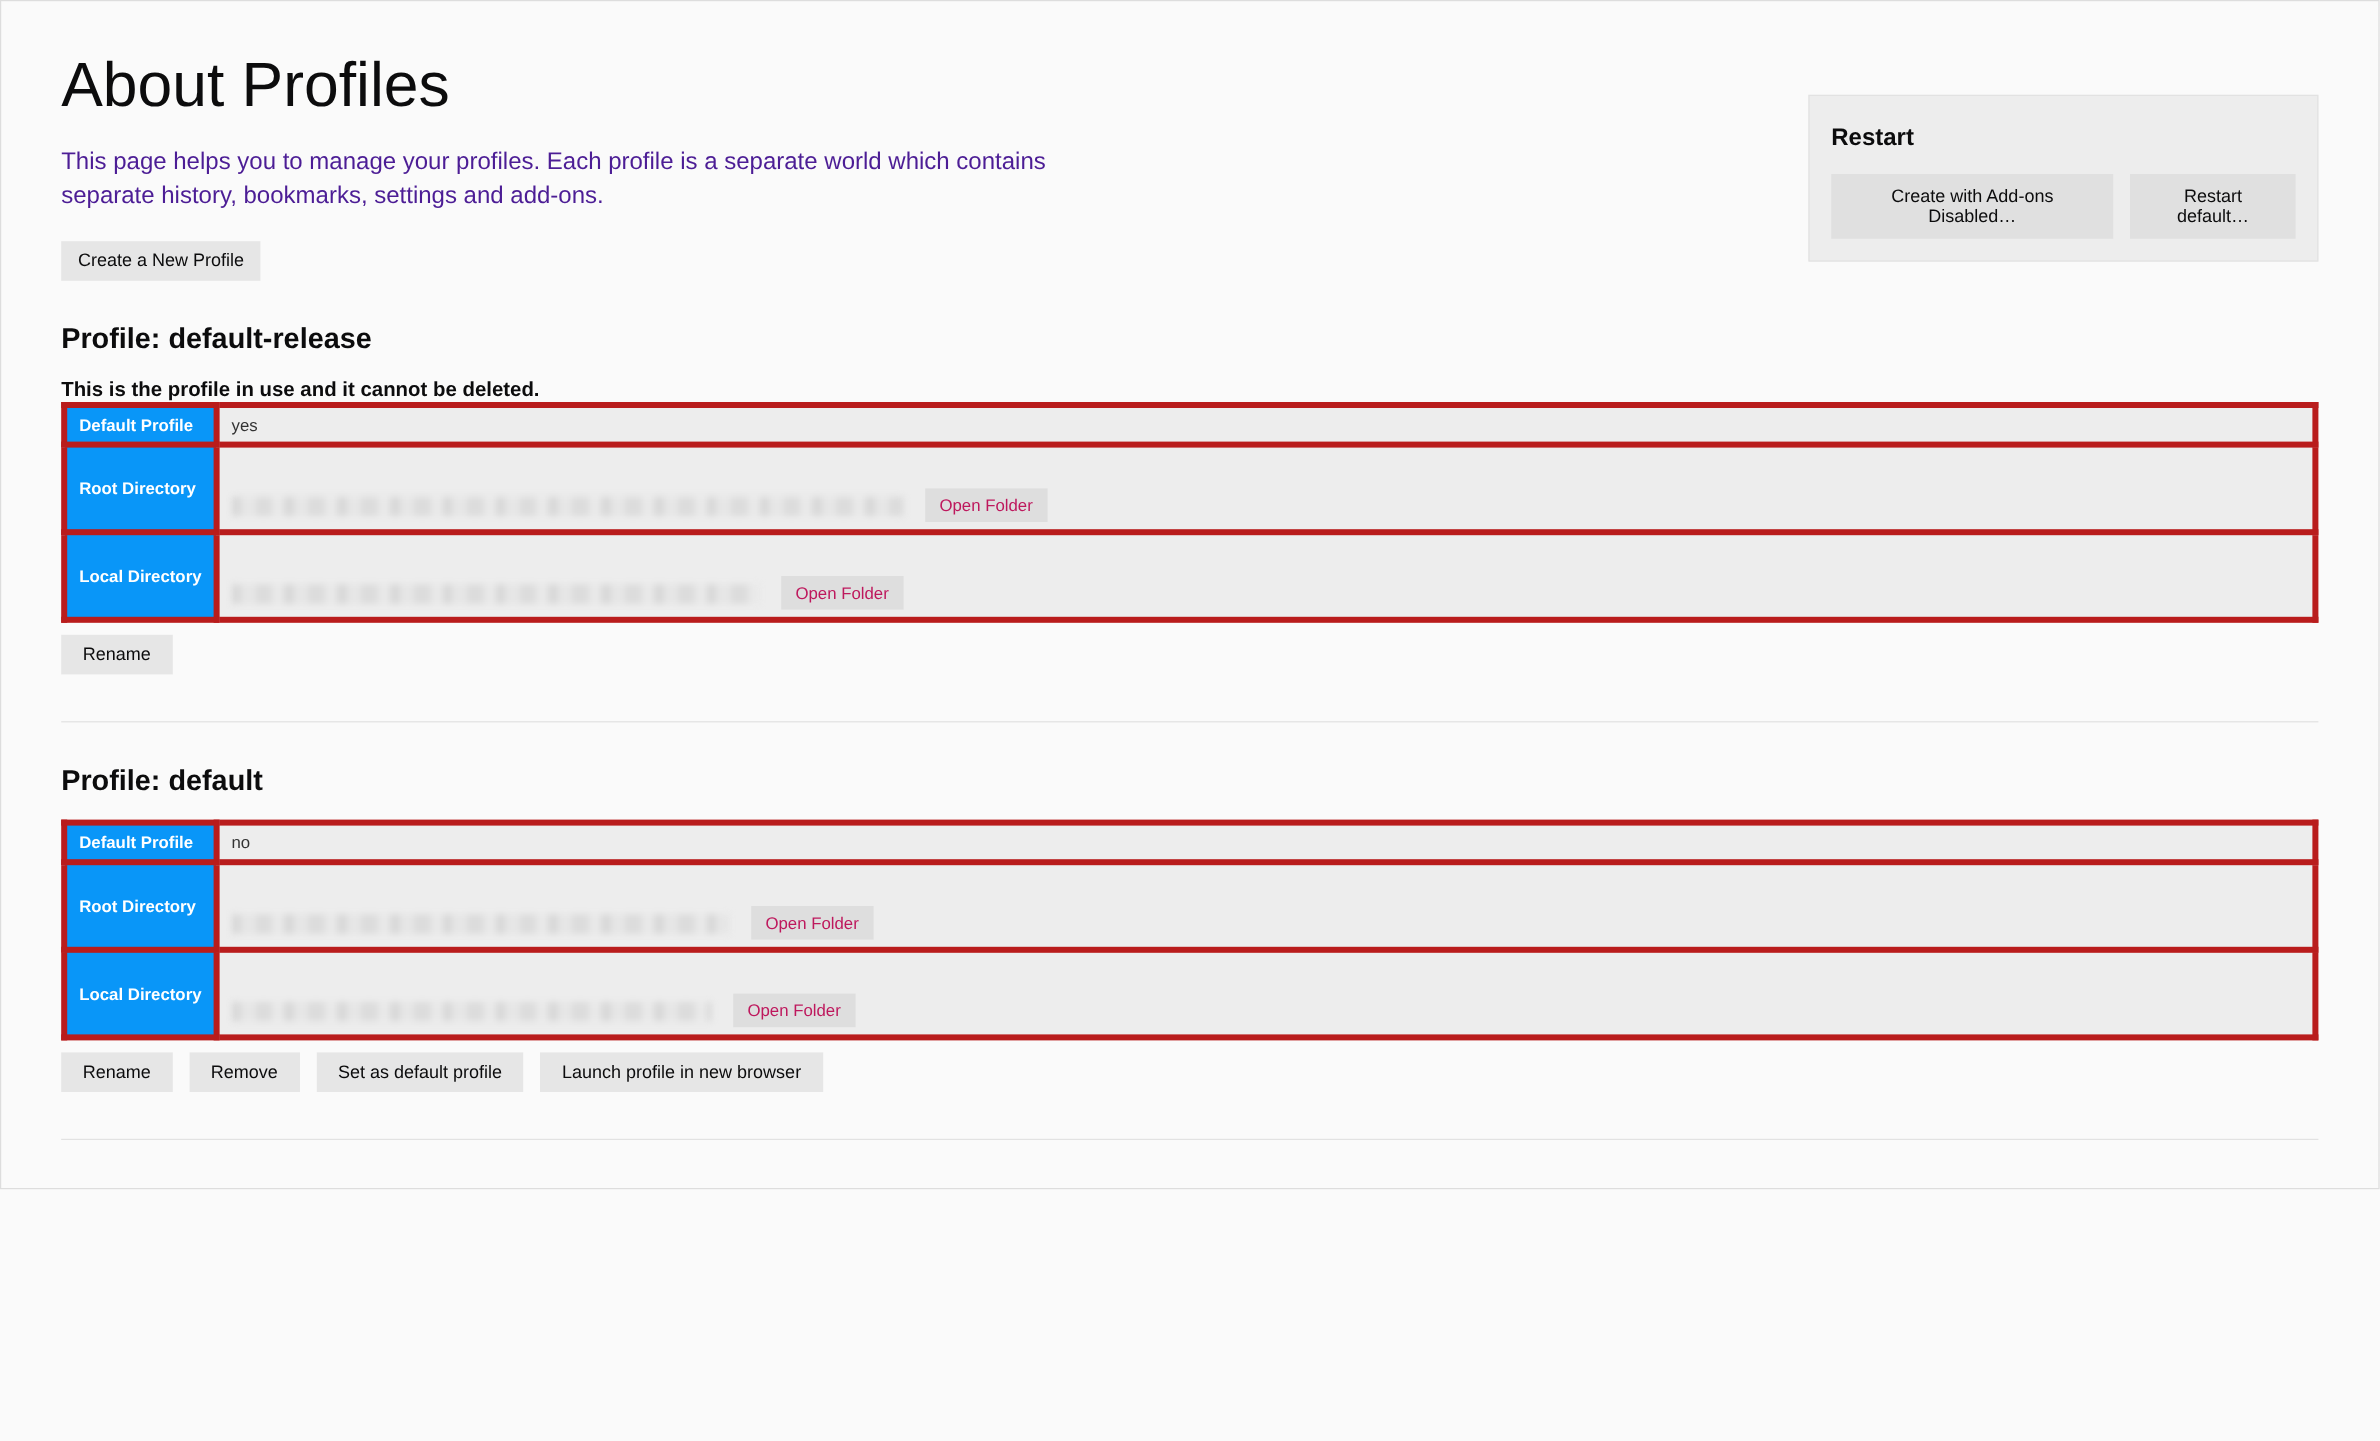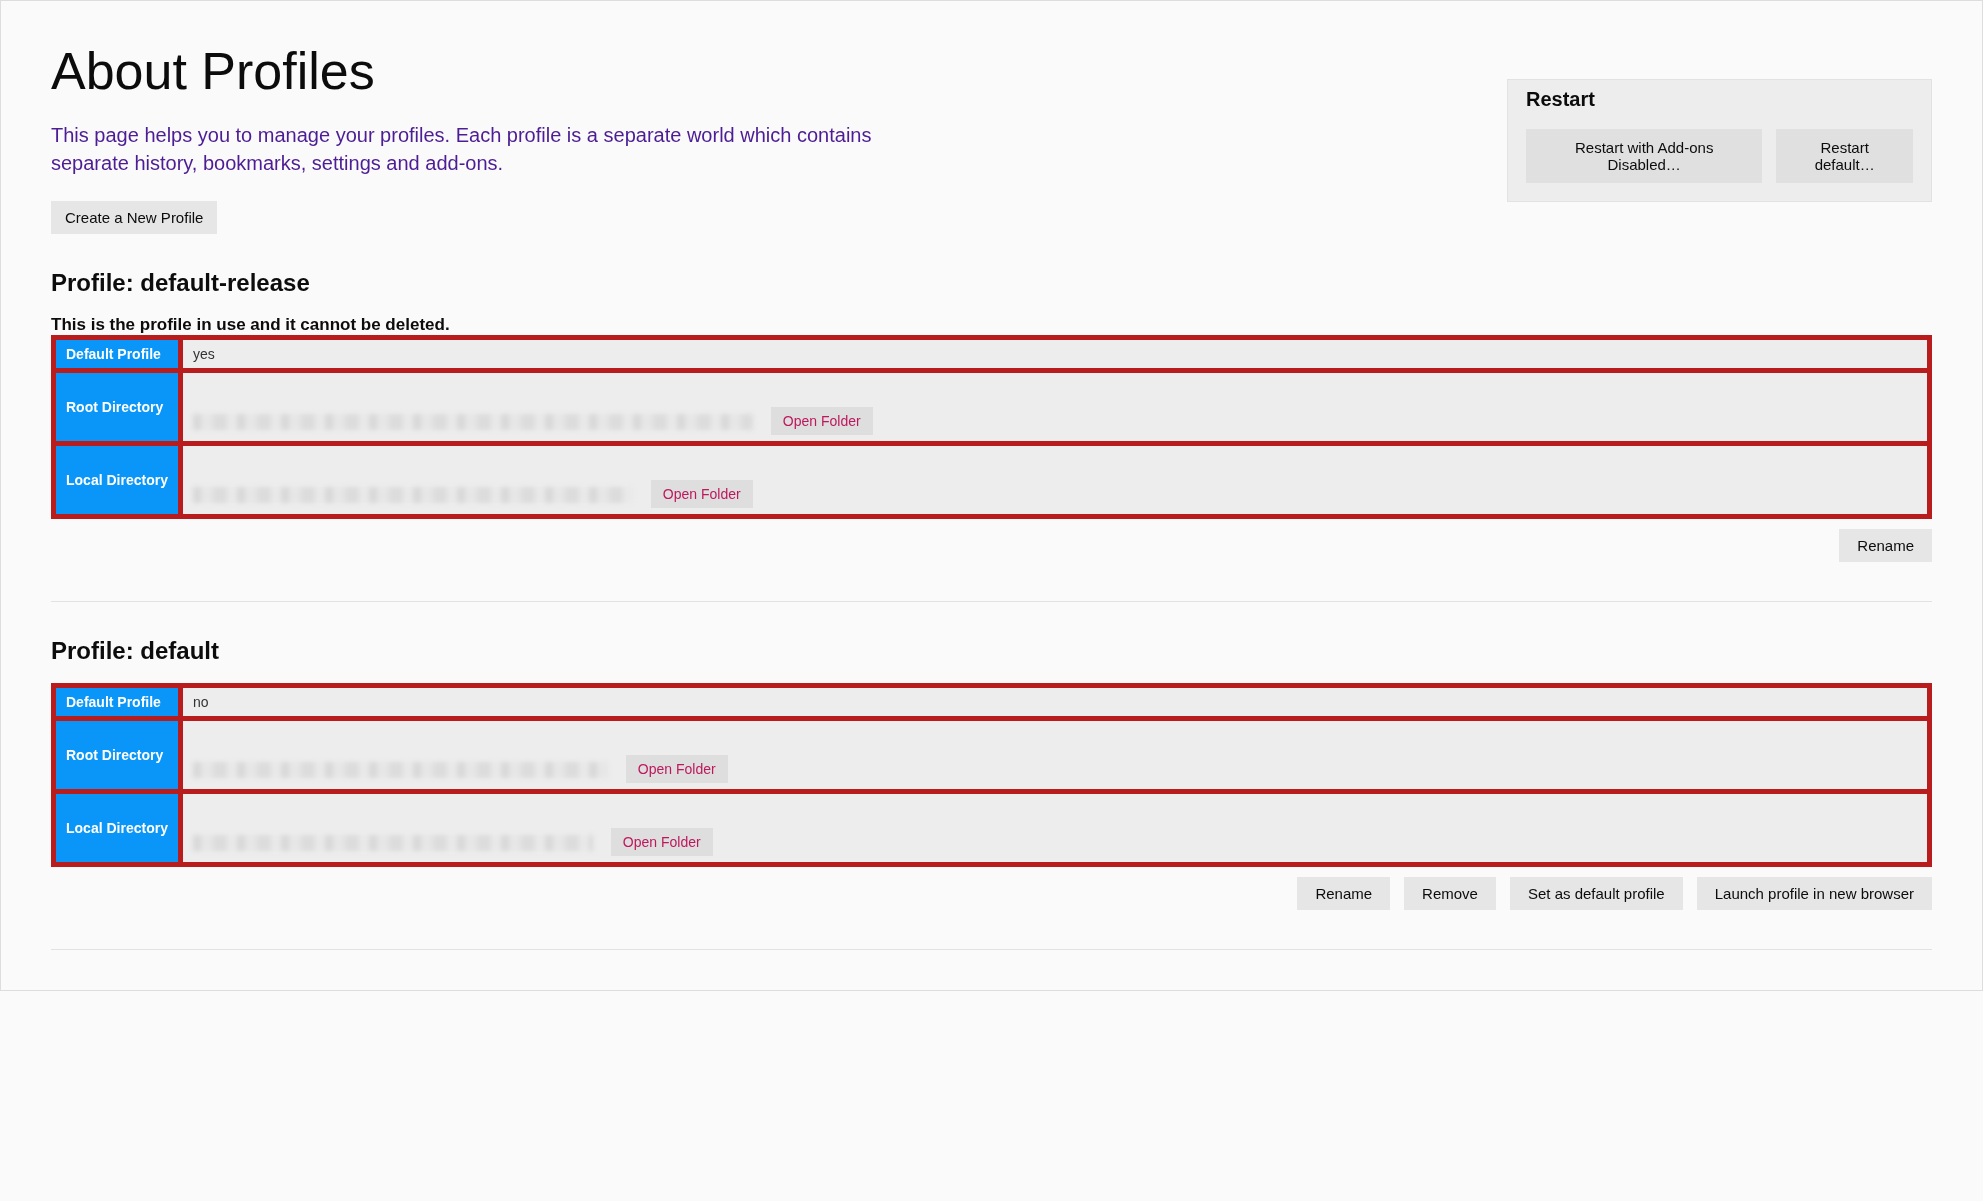--- a/index.html
+++ b/index.html
@@ -51,21 +51,21 @@
       cursor: pointer;
       margin-top: 28px;
     }
     .restart-box {
       position: absolute;
       top: 78px;
       right: 50px;
       width: 425px;
       background: #ededed;
       border: 1px solid #e2e2e2;
-      padding: 8px 18px 18px 18px;
+      padding: 24px 18px 18px 18px;
     }
     .restart-title {
       font-size: 20px;
       font-weight: 600;
       margin-bottom: 18px;
     }
     .restart-buttons {
       display: flex;
       gap: 14px;
     }
@@ -121,39 +121,38 @@
       height: 16px;
       filter: blur(2.5px);
       vertical-align: middle;
       margin-right: 14px;
     }
     .action-row {
       display: flex;
       gap: 14px;
       margin-top: 2px;
       margin-bottom: 12px;
-      justify-content: flex-end;
     }
     .action-row .btn {
       padding: 8px 18px;
     }
   </style>
 </head>
 <body>
 
 <div class="container">
 
   <h1 class="page-title">About Profiles</h1>
   <p class="page-description">This page helps you to manage your profiles. Each profile is a separate world which contains separate history, bookmarks, settings and add-ons.</p>
   <button class="btn">Create a New Profile</button>
 
   <div class="restart-box">
     <div class="restart-title">Restart</div>
     <div class="restart-buttons">
-      <button class="btn">Restart with Add-ons Disabled…</button>
+      <button class="btn">Create with Add-ons Disabled…</button>
       <button class="btn">Restart default…</button>
     </div>
   </div>
 
   
   <div class="profile-section">
     <h2 class="profile-heading">Profile: default-release</h2>
     <p class="profile-note">This is the profile in use and it cannot be deleted.</p>
     <table class="profile-table">
       <tbody>

